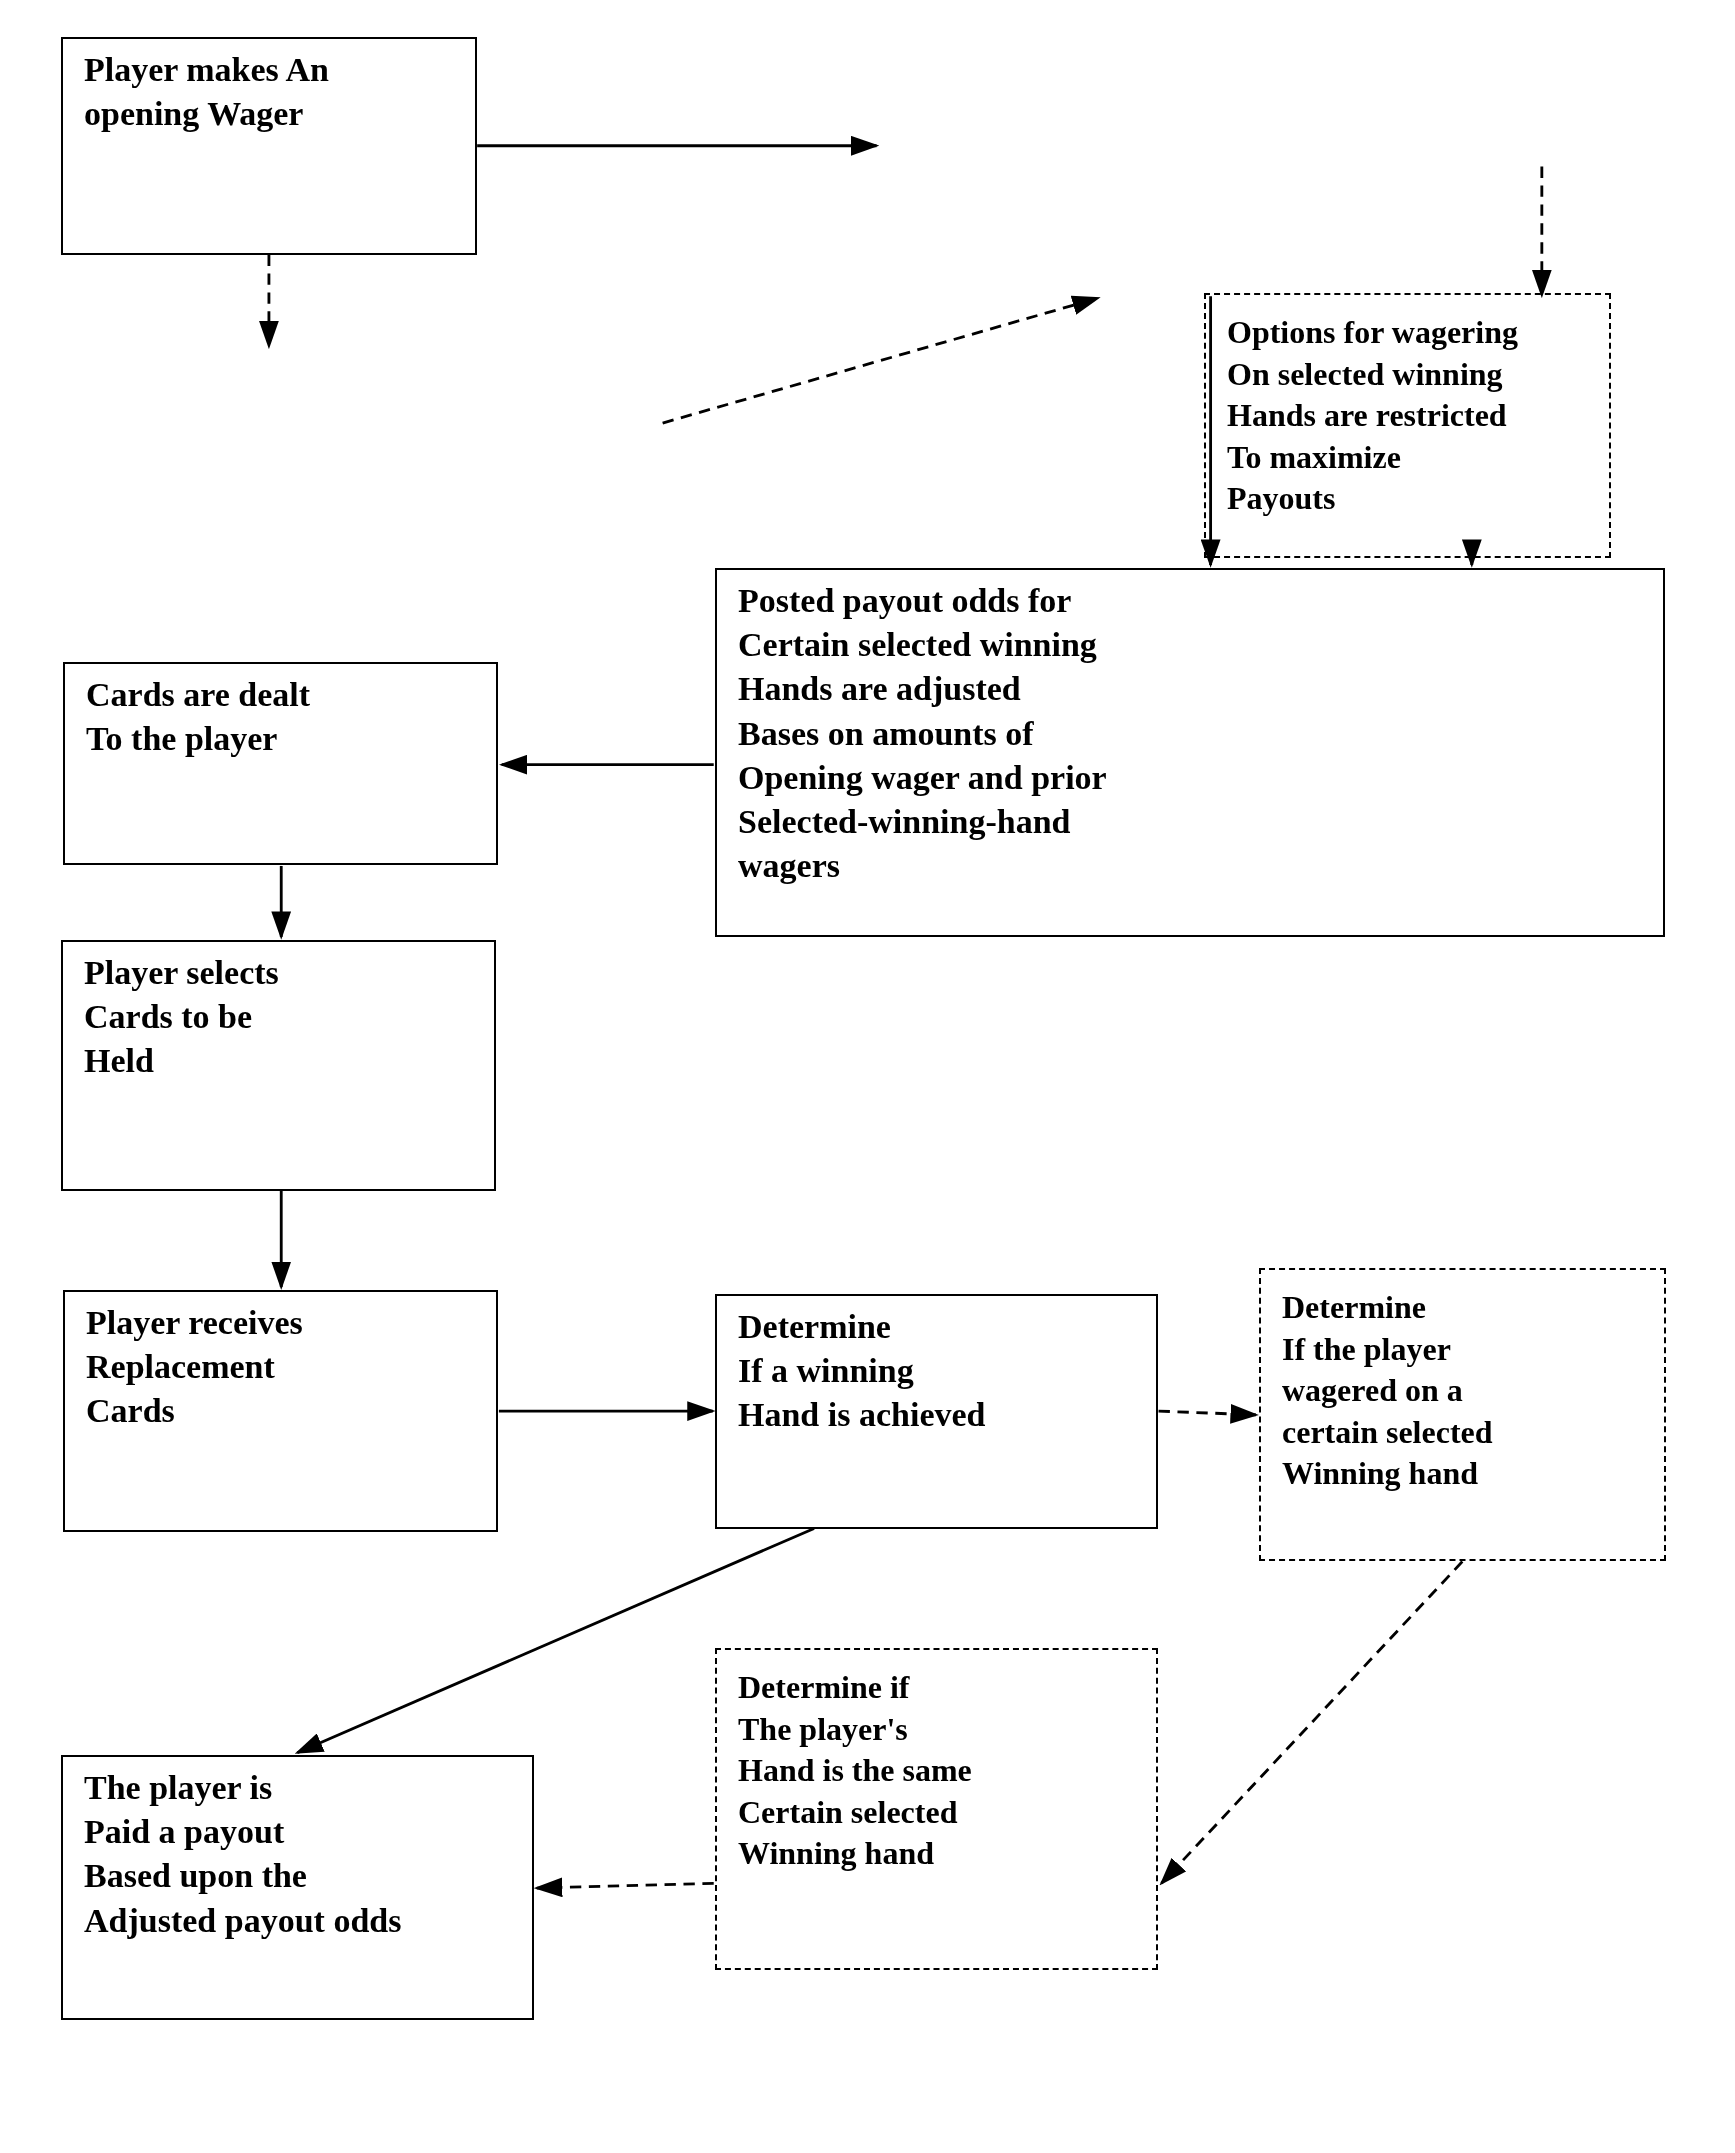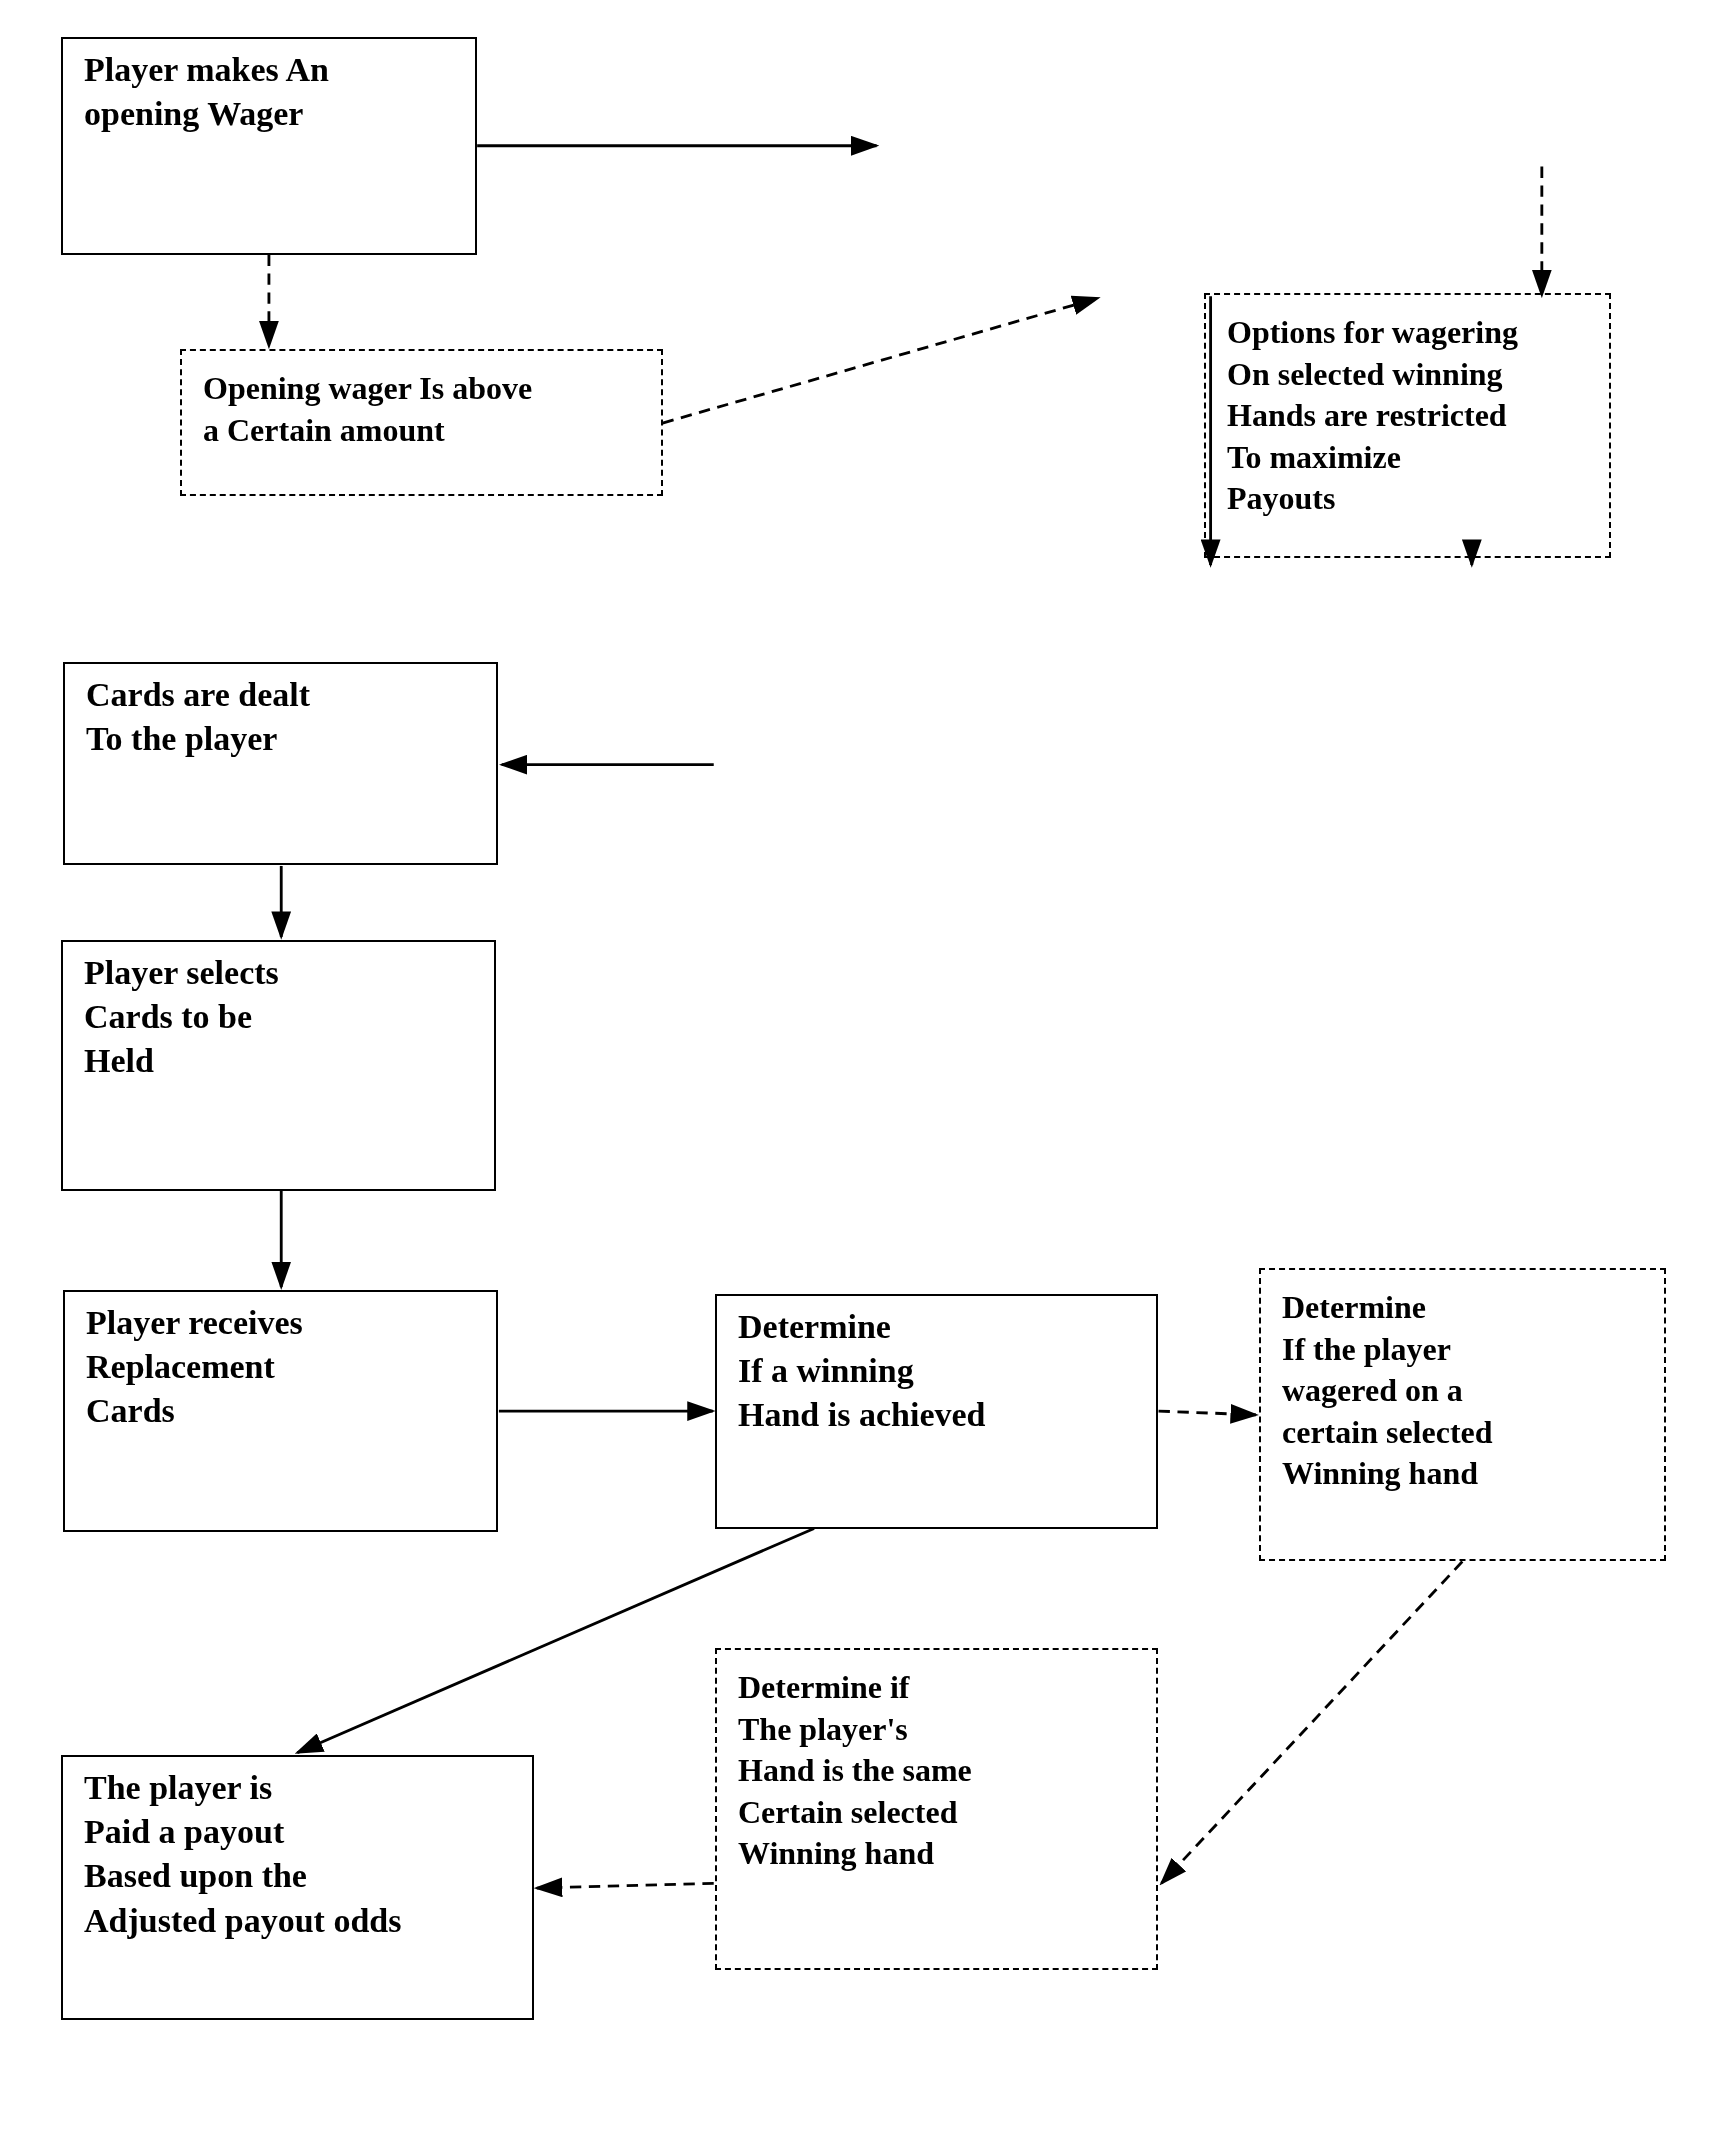--- a/index.html
+++ b/index.html
@@ -53,33 +53,38 @@
 <body>
 
 <div class="diagram">
 
   <div class="box" style="left:61px; top:37px; width:416px; min-height:218px;">
     <span style="white-space:pre-line;">Player makes An
 opening Wager</span>
   </div>
 
 
-  <div class="box-dashed" style="left:180px; top:349px; width:483px; min-height:147px;">
-    <span style="white-space:pre-line;">Opening wager Is above
-a Certain amount</span>
-  </div>
 
   <div class="box-dashed" style="left:1204px; top:293px; width:407px; min-height:265px;">
     <span style="white-space:pre-line;">Options for wagering
 On selected winning
 Hands are restricted
 To maximize
 Payouts</span>
   </div>
 
+  <div class="box" style="left:715px; top:568px; width:950px; min-height:369px;">
+    <span style="white-space:pre-line;">Posted payout  odds for
+Certain selected winning
+Hands are adjusted
+Bases on amounts of
+Opening wager and prior
+Selected-winning-hand
+wagers</span>
+  </div>
 
   <div class="box" style="left:63px; top:662px; width:435px; min-height:203px;">
     <span style="white-space:pre-line;">Cards are dealt
 To the player</span>
   </div>
 
   <div class="box" style="left:61px; top:940px; width:435px; min-height:251px;">
     <span style="white-space:pre-line;">Player selects
 Cards to be
 Held</span>

